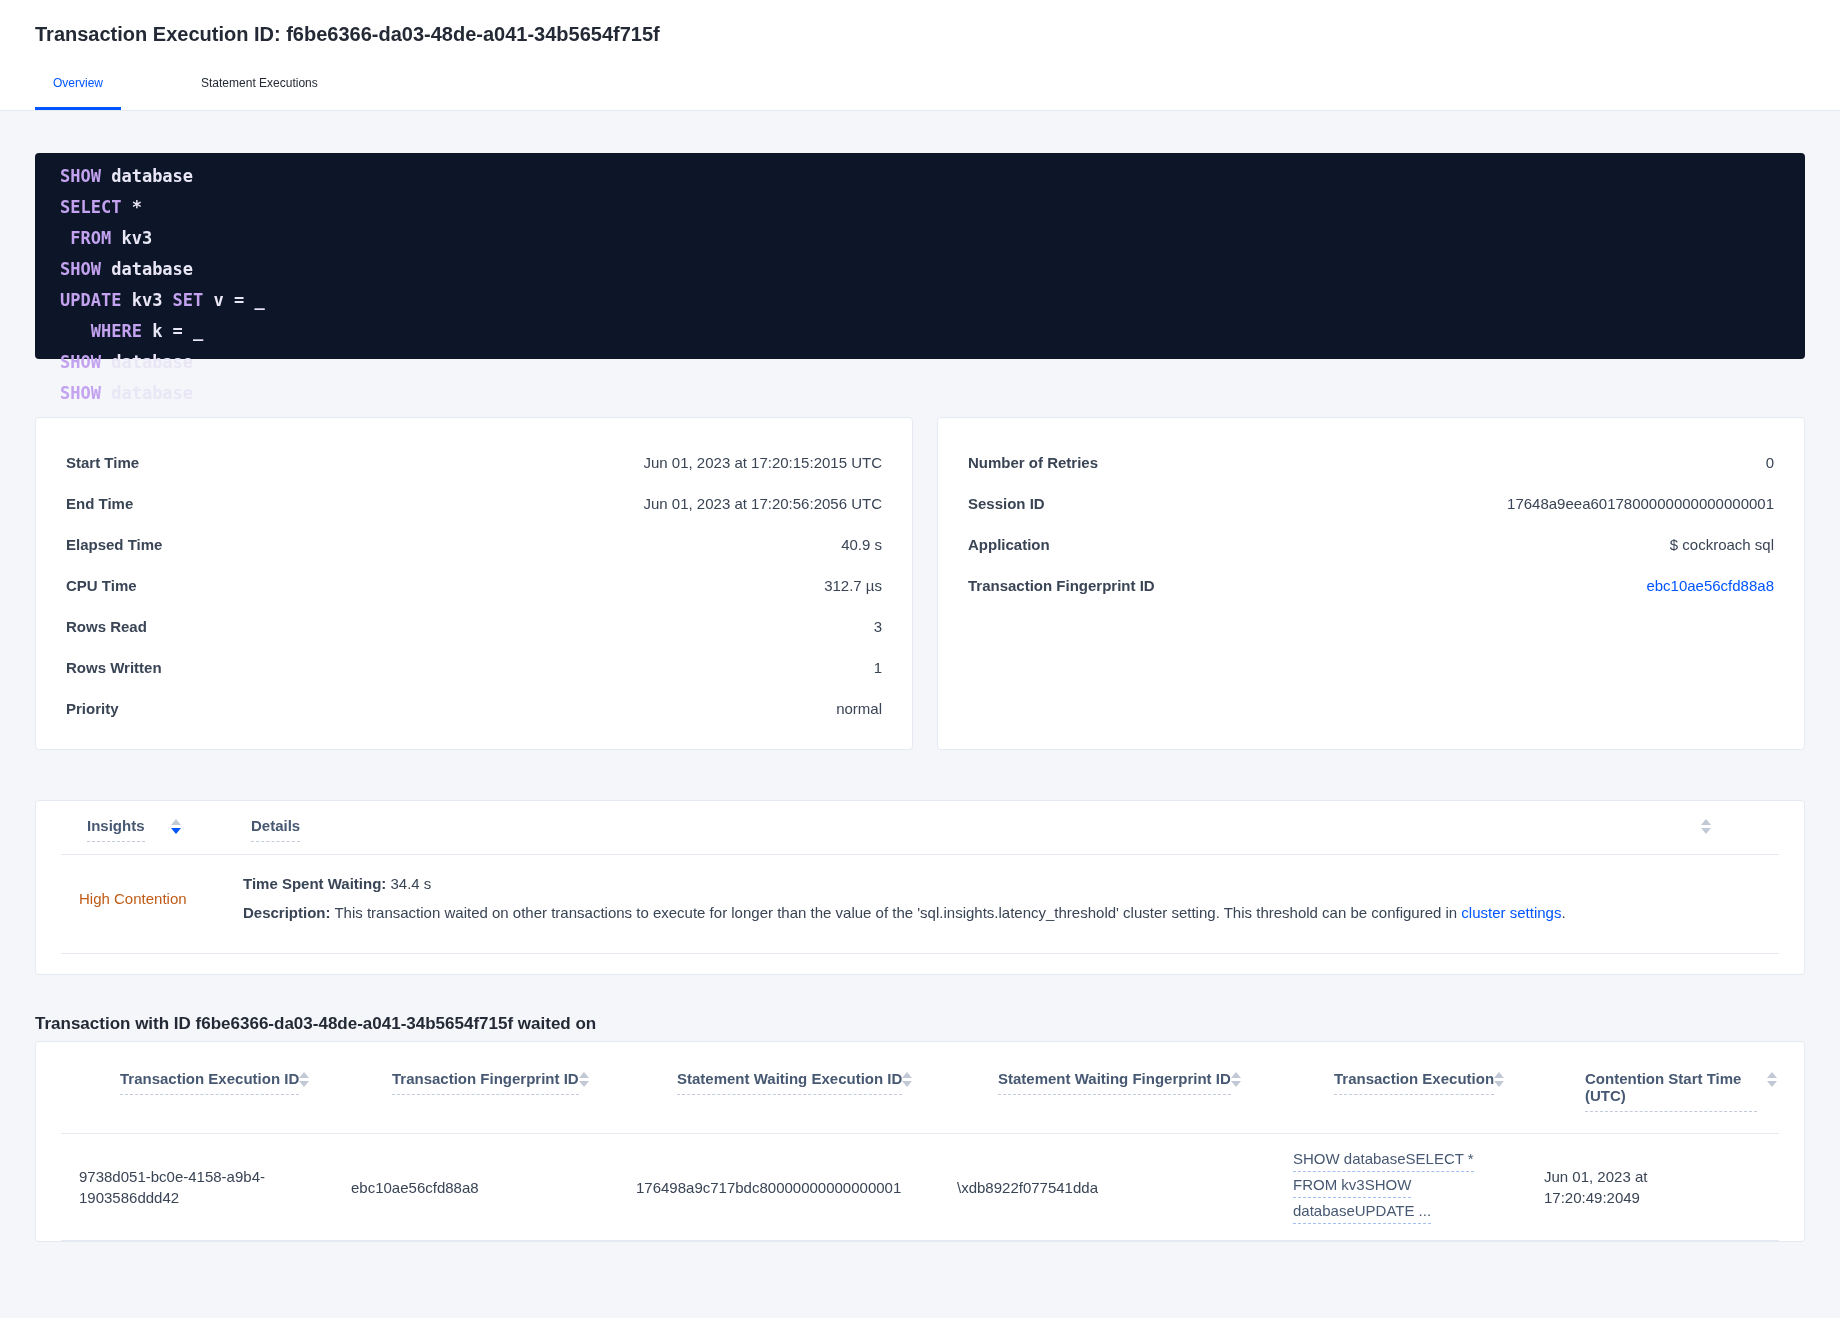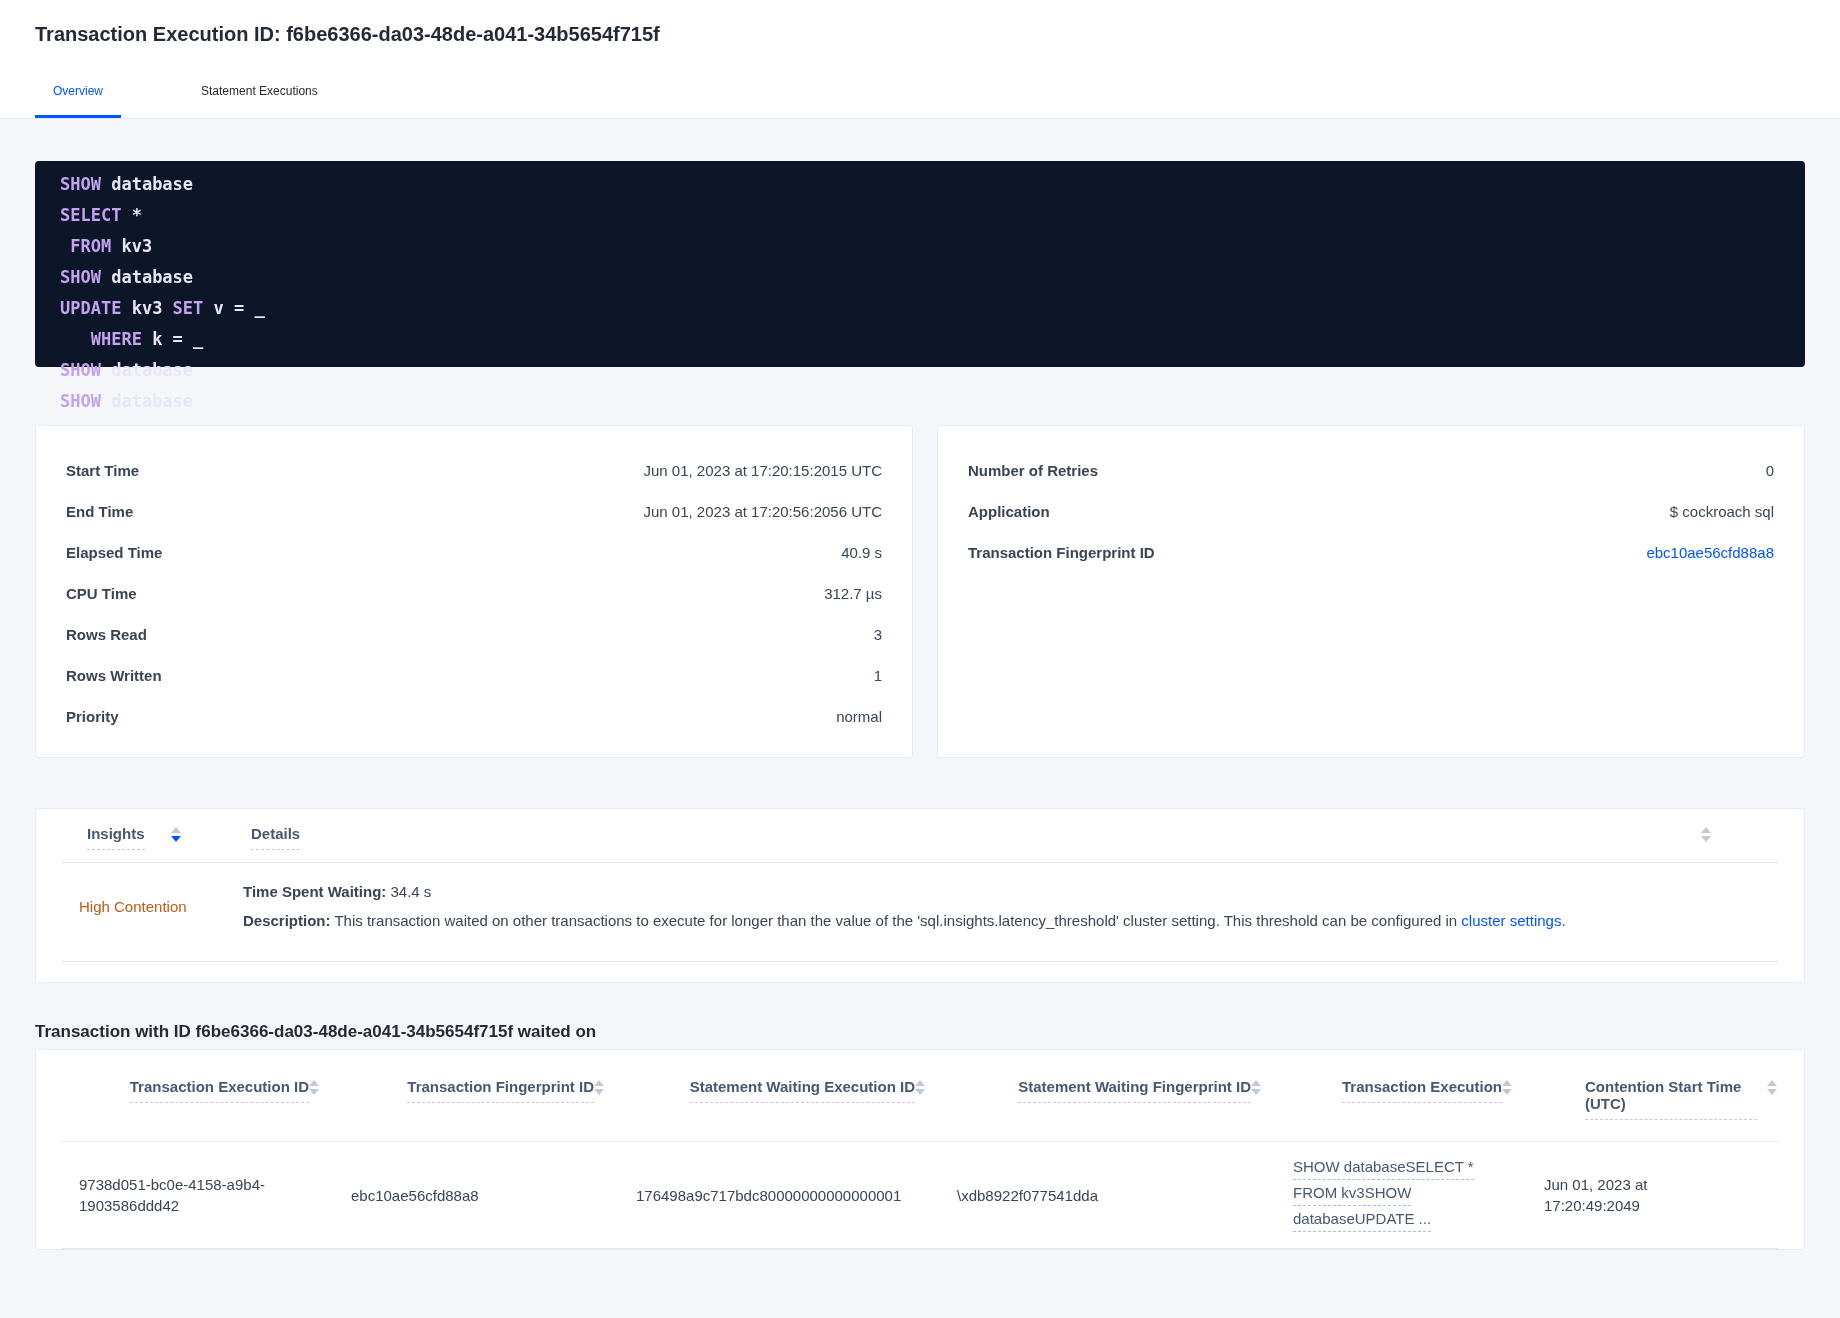--- a/index.html
+++ b/index.html
@@ -18,21 +18,21 @@
   }
   *{box-sizing:border-box;}
   html,body{margin:0;padding:0;}
   body{
     width:1840px;height:1318px;overflow:hidden;
     background:#f4f6fa;color:var(--text);
     font-family:"Liberation Sans",sans-serif;font-size:15px;
   }
   
   .page-header{background:#ffffff;padding:22px 35px 0 35px;border-bottom:1px solid var(--border);}
-  .page-title{margin:0 0 36px 0;font-size:20px;line-height:24px;font-weight:700;color:var(--title);}
+  .page-title{margin:0 0 28px 0;font-size:20px;line-height:24px;font-weight:700;color:var(--title);}
   .tabs{display:flex;}
   .tab{font-size:12px;line-height:19px;padding:0 18px 14px 18px;border-bottom:3px solid transparent;color:var(--title);cursor:pointer;}
   .tab + .tab{margin-left:62px;}
   .tab.active{color:var(--accent);border-bottom-color:var(--accent);}
   
   .content{padding:42px 35px 0 35px;}
   .sql-box{
     background:var(--code-bg);border-radius:4px;
     padding:8px 25px 6px 25px;height:206px;
     font-family:"DejaVu Sans Mono",monospace;font-size:17px;font-weight:700;
@@ -62,21 +62,21 @@
   .tri-down.active{border-top-color:var(--accent);}
   .i-row{display:flex;padding:14px 0 26px 18px;border-bottom:1px solid var(--border);}
   .insight-name{width:164px;align-self:center;color:var(--warning);}
   .i-details{line-height:29px;color:var(--text);}
   .i-details b{font-weight:700;}
   .inline-link{color:var(--accent);cursor:pointer;}
   
   .section-heading{margin:38px 0 7px 0;font-size:17px;line-height:21px;font-weight:700;color:var(--title);}
   .waited-card{padding:0 25px;}
   .w-header{display:grid;grid-template-columns:272px 285px 321px 336px 251px 1fr;padding:28px 0 21px 18px;border-bottom:1px solid var(--border);}
-  .w-th{display:flex;align-items:flex-start;justify-content:flex-end;padding-right:32px;font-weight:700;color:var(--head-text);margin-left:41px;}
+  .w-th{display:flex;align-items:flex-start;justify-content:flex-start;padding-right:32px;font-weight:700;color:var(--head-text);margin-left:41px;}
   .w-th:last-child{padding-right:2px;gap:10px;}
   .w-row{display:grid;grid-template-columns:272px 285px 321px 336px 251px 1fr;align-items:center;padding:14px 0 14px 18px;border-bottom:1px solid var(--border);min-height:101px;}
   .w-cell{padding-right:32px;line-height:21px;overflow-wrap:anywhere;color:var(--text);}
   .w-link-line{display:table;border-bottom:1px dashed var(--link-dash);padding-bottom:2px;margin-bottom:2px;color:var(--head-text);cursor:pointer;}
 </style>
 </head>
 <body>
 
 <div class="page-header">
   <h1 class="page-title">Transaction Execution ID: f6be6366-da03-48de-a041-34b5654f715f</h1>
@@ -118,20 +118,24 @@
         </div>
         <div class="kv-row">
           <span class="kv-label">Priority</span>
           <span class="kv-value">normal</span>
         </div>
       </div>
     <div class="card details-card card-right" id="right-kv">
         <div class="kv-row">
           <span class="kv-label">Number of Retries</span>
           <span class="kv-value">0</span>
+        </div>
+        <div class="kv-row">
+          <span class="kv-label">Session ID</span>
+          <span class="kv-value">17648a9eea6017800000000000000001</span>
         </div>
         <div class="kv-row">
           <span class="kv-label">Application</span>
           <span class="kv-value">$ cockroach sql</span>
         </div>
         <div class="kv-row">
           <span class="kv-label">Transaction Fingerprint ID</span>
           <span class="kv-value link">ebc10ae56cfd88a8</span>
         </div>
       </div>

